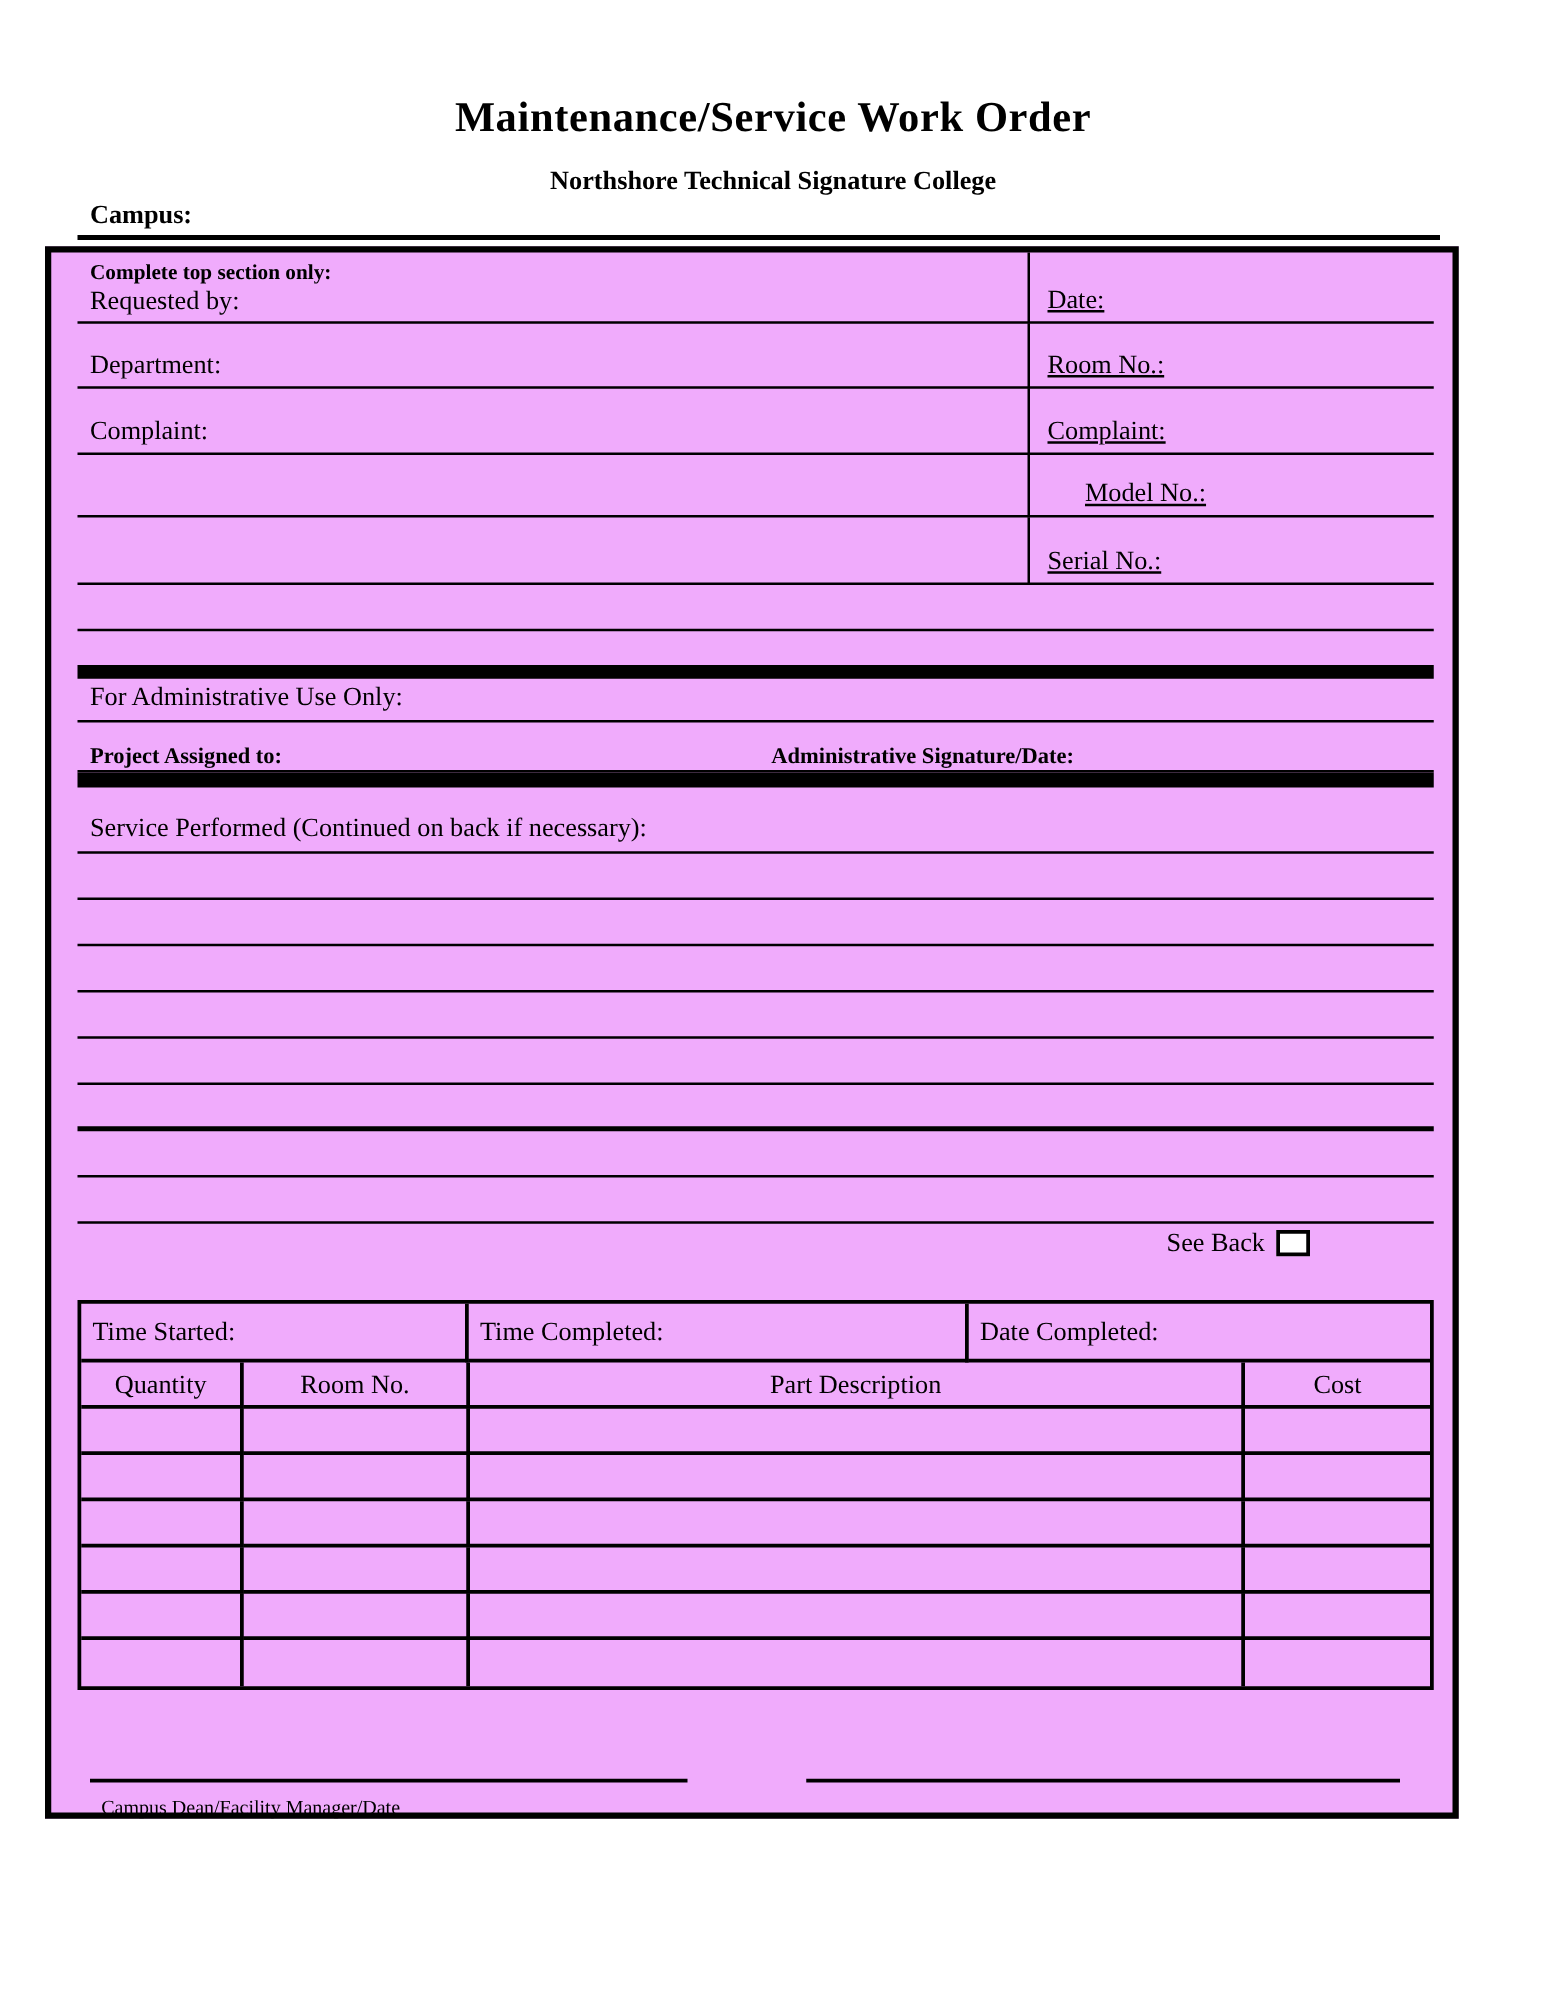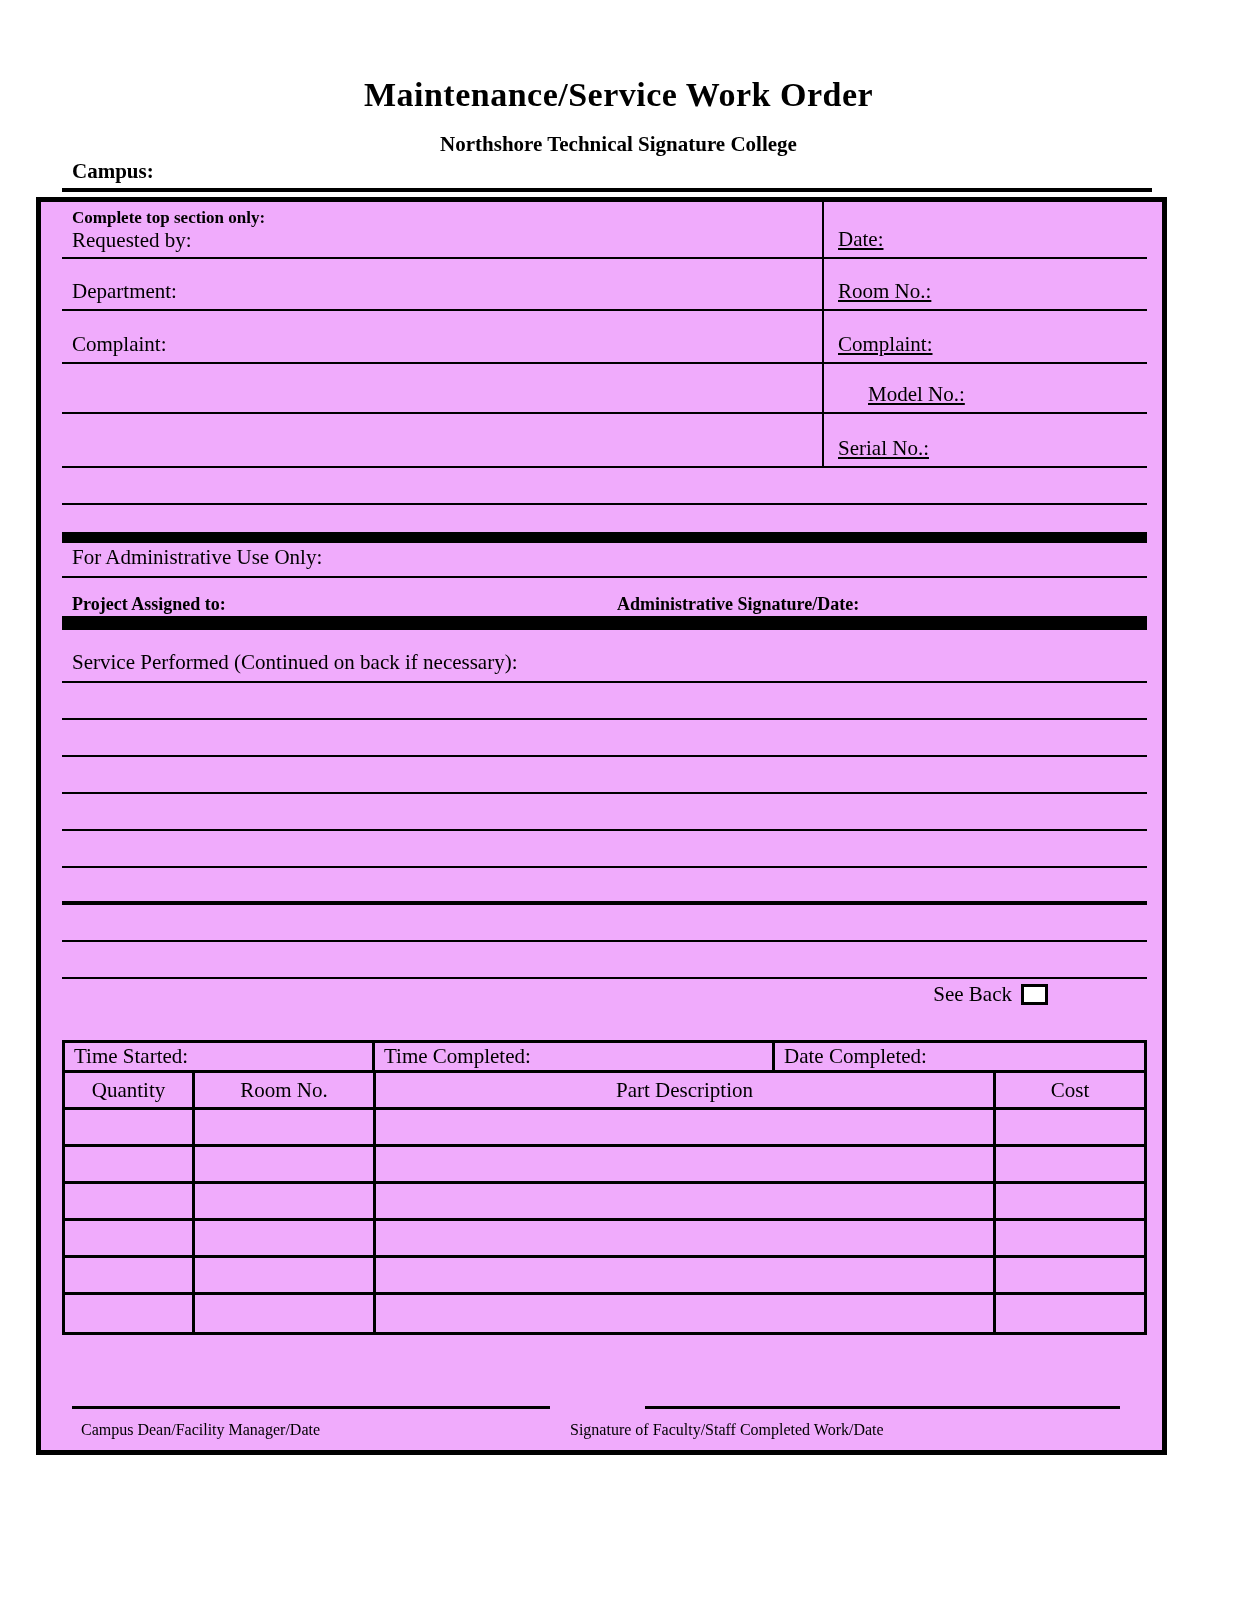--- a/index.html
+++ b/index.html
@@ -82,21 +82,21 @@
     height: 30px; display: flex; align-items: center; justify-content: flex-end;
     padding-right: 99px; font-size: 21px;
   }
   .see-back-box {
     width: 27px; height: 21px; border: 3px solid #000; margin-left: 9px;
     background: #fff;
   }
 
   
   .parts-table { border: 3px solid #000; }
-  .pt-time { display: grid; grid-template-columns: 310px 400px 1fr; height: 30px; font-family: Liberation Serif, serif; }
+  .pt-time { display: grid; grid-template-columns: 310px 400px 1fr; height: 47px; font-family: Liberation Serif, serif; }
   .pt-head { display: grid; grid-template-columns: 130px 181px 620px 1fr; height: 37px; }
   .pt-row  { display: grid; grid-template-columns: 130px 181px 620px 1fr; height: 37px; }
   .pt-cell {
     border-right: 3px solid #000; border-bottom: 3px solid #000;
     display: flex; align-items: center;
     font-size: 21px; padding-left: 9px;
   }
   .pt-cell.center { justify-content: center; padding-left: 0; }
   .pt-cell.last { border-right: none; }
   .pt-row:last-child .pt-cell { border-bottom: none; }
@@ -256,16 +256,15 @@
   </div>
 
   <div class="sp71"></div>
 
   <div class="sig-lines">
     <div class="sig-line left"></div>
     <div class="sig-line right"></div>
   </div>
   <div class="sig-labels">
     <span class="sl-a">Campus Dean/Facility Manager/Date</span>
-    <span class="sl-b">Signature of Faculty/Staff Completed Work/Date</span>
   </div>
 
 </div>
 
 </body></html>

